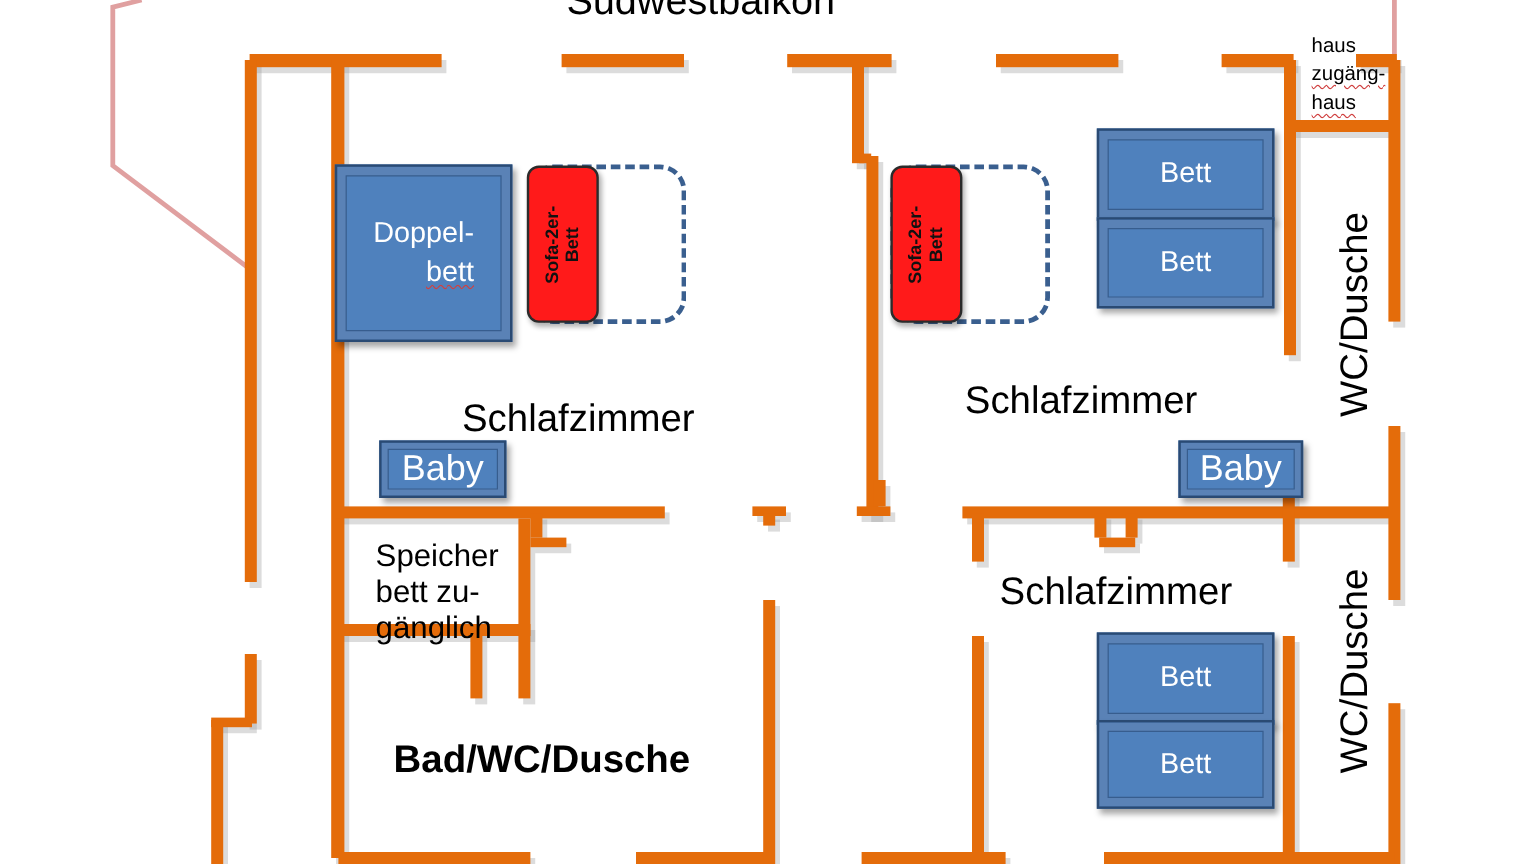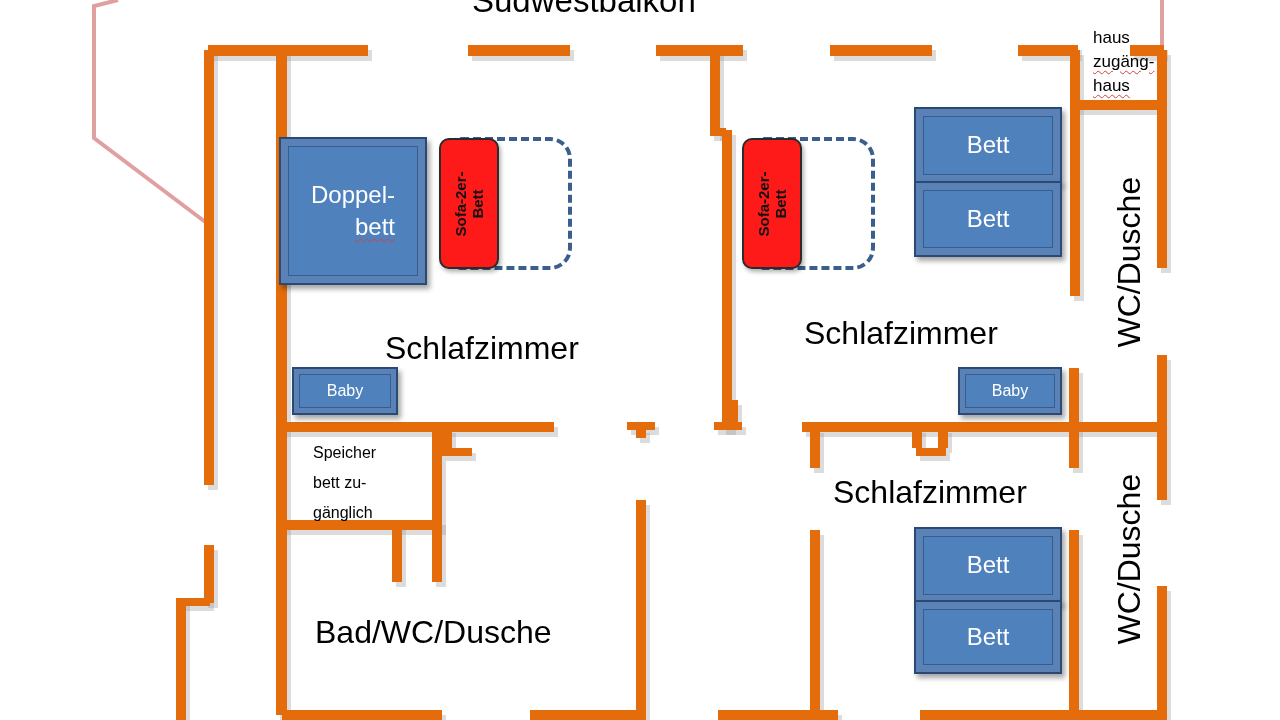--- a/index.html
+++ b/index.html
@@ -3,30 +3,30 @@
 <meta charset="utf-8">
 <style>
   html,body{margin:0;padding:0;background:#ffffff;}
   body{width:1280px;height:720px;position:relative;overflow:hidden;font-family:"Liberation Sans","DejaVu Sans",sans-serif;}
   #plan{position:absolute;left:0;top:0;width:1280px;height:720px;}
   .wall{fill:#e46c0a;}
   .wall-shadow{fill:#9a9a9a;opacity:0.35;}
   .bed{position:absolute;box-sizing:border-box;background:#4f81bd;border:2px solid #2a4a73;
        box-shadow:3px 4px 5px rgba(0,0,0,0.35), inset 0 0 0 7px rgba(120,160,215,0.55), inset 0 0 0 8px rgba(40,70,110,0.6);
        color:#ffffff;display:flex;align-items:center;justify-content:center;text-align:center;font-size:24px;line-height:1.35;}
-  .bed.baby{font-size:16px;box-shadow:3px 4px 5px rgba(0,0,0,0.35), inset 0 0 0 5px rgba(120,160,215,0.55), inset 0 0 0 6px rgba(40,70,110,0.6);}
+  .bed.baby{font-size:30px;box-shadow:3px 4px 5px rgba(0,0,0,0.35), inset 0 0 0 5px rgba(120,160,215,0.55), inset 0 0 0 6px rgba(40,70,110,0.6);margin-left:24px;}
   .sofa{position:absolute;box-sizing:border-box;background:#ff1a1a;border:2px solid #2b2b2b;border-radius:10px;
         box-shadow:2px 3px 4px rgba(0,0,0,0.3);}
   .sofa-label{position:absolute;left:50%;top:50%;transform:translate(-50%,-50%) rotate(-90deg);white-space:nowrap;
         font-weight:bold;font-size:15px;line-height:1.15;color:#111;text-align:center;}
   .sofa-ext{position:absolute;box-sizing:border-box;border:4px dashed #3a5f8f;border-radius:22px;}
   .lbl{position:absolute;color:#000;white-space:nowrap;}
   .lbl.big{font-size:33px;}
   .lbl.room{font-size:32px;}
-  .lbl.small{font-size:16px;line-height:30px;}
+  .lbl.small{font-size:26px;line-height:30px;margin-top:10px;}
   .lbl.tiny{font-size:17px;line-height:24px;}
   .vert{position:absolute;font-size:32px;white-space:nowrap;transform:rotate(-90deg);transform-origin:center;color:#000;}
   .squiggle{text-decoration:underline wavy #d04040;text-decoration-thickness:1px;text-underline-offset:3px;}
 </style>
 </head>
 <body>
 
 <svg id="plan" xmlns="http://www.w3.org/2000/svg" width="1280" height="720" viewBox="0 0 1280 720">
   <polyline points="118,0 94,6 94,138 208,224" fill="none" stroke="#e0a0a0" stroke-width="4"></polyline>
   <line x1="1162" y1="0" x2="1162" y2="56" stroke="#e0a0a0" stroke-width="4"></line>
@@ -139,21 +139,21 @@
   <span>Baby</span>
 </div>
 <div class="lbl room" style="left:385px;top:330px;">Schlafzimmer</div>
 
 <div class="lbl small" style="left:313px;top:438px;">
   <div>Speicher</div>
   <div>bett zu-</div>
   <div>gänglich</div>
 </div>
 
-<div class="lbl room" style="left:315px;top:614px;">Bad/WC/Dusche</div>
+<div class="lbl room" style="left:328px;top:614px;font-weight:bold;">Bad/WC/Dusche</div>
 
 <div class="lbl room" style="left:660px;top:514px;line-height:48px;">
 </div>
 
 <div class="sofa-ext" style="left:742px;top:137px;width:133px;height:133px;"></div>
 <div class="sofa" style="left:742px;top:138px;width:60px;height:131px;">
   <div class="sofa-label">
     <div>Sofa-2er-</div>
     <div>Bett</div>
   </div>

